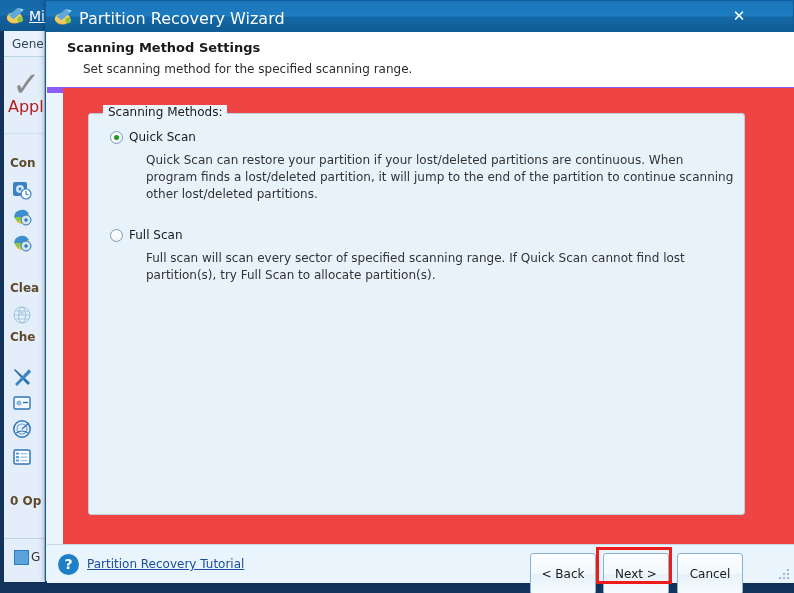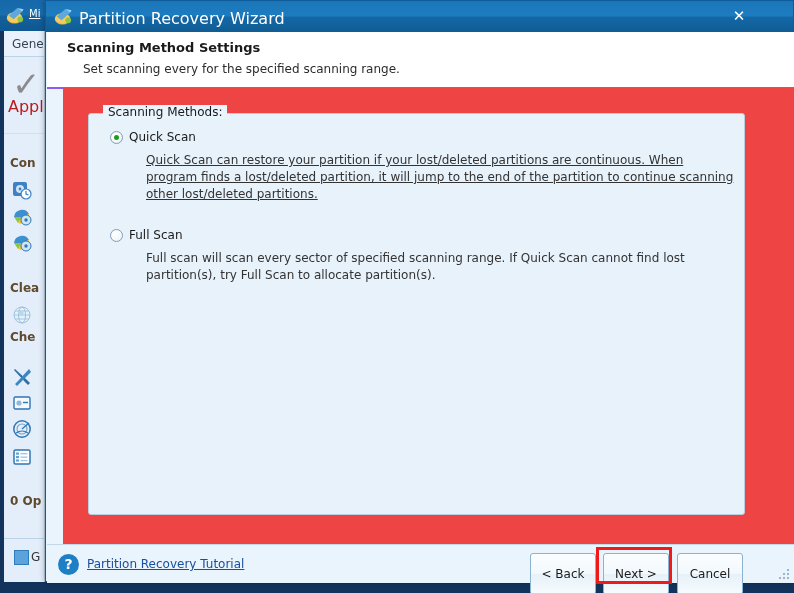--- a/index.html
+++ b/index.html
@@ -22,21 +22,21 @@
     width: 794px; height: 31px;
     background: linear-gradient(to bottom, #1668a8 0%, #1a6eae 48%, #14619f 52%, #10578f 100%);
     color: #ffffff;
   }
   #app-title-icon {
     position: absolute; left: 6px; top: 6px;
     width: 19px; height: 19px;
   }
   #app-title-text {
     position: absolute; left: 29px; top: 8px;
-    font-size: 10px; color: #ffffff;
+    font-size: 14px; color: #ffffff;
     white-space: nowrap;
     text-decoration: underline;
   }
   .win-ctrl {
     position: absolute; top: 4px;
     width: 24px; height: 22px;
     color: #ffffff;
     font-size: 15px;
     line-height: 22px;
     text-align: center;
@@ -236,21 +236,21 @@
   }
   #dlg-close {
     position: absolute; left: 681px; top: 4px;
     width: 24px; height: 22px;
     color: #fff; font-size: 15px; text-align: center; line-height: 22px;
   }
   #dlg-header {
     position: absolute; left: 1px; top: 31px;
     width: 747px; height: 55px;
     background: #ffffff;
-    border-bottom: 2px solid #8b5cf6;
+    border-bottom: 6px solid #8b5cf6;
   }
   #dlg-head-title {
     position: absolute; left: 20px; top: 8px;
     font-size: 13px; font-weight: bold; color: #1a1a1a;
   }
   #dlg-head-sub {
     position: absolute; left: 36px; top: 30px;
     font-size: 12px; color: #2b2b2b;
   }
   #dlg-body {
@@ -480,30 +480,30 @@
       <path d="M3 10 L12 2 L17 6 L8 14 Z" fill="#5fa8dd"></path>
       <path d="M12 2 L17 6 L18.5 3.5 Z" fill="#9fd3f2"></path>
       <circle cx="15" cy="14" r="3" fill="#8dc63f"></circle>
     </svg>
     <div id="dlg-title">Partition Recovery Wizard</div>
     <div id="dlg-close">✕</div>
   </div>
 
   <div id="dlg-header">
     <div id="dlg-head-title">Scanning Method Settings</div>
-    <div id="dlg-head-sub">Set scanning every for the specified scanning range.</div>
+    <div id="dlg-head-sub">Set scanning method for the specified scanning range.</div>
   </div>
 
   <div id="dlg-body">
     <div id="group"></div>
     <div id="group-legend">Scanning Methods:</div>
 
     <div class="radio on" style="left:47px; top:43px;"></div>
     <div class="radio-label" style="left:66px; top:42px;">Quick Scan</div>
-    <div class="desc" style="left:83px; top:64px; width:590px;text-decoration:underline;">Quick Scan can restore your partition if your lost/deleted partitions are continuous. When program finds a lost/deleted partition, it will jump to the end of the partition to continue scanning other lost/deleted partitions.</div>
+    <div class="desc" style="left:83px; top:64px; width:590px;">Quick Scan can restore your partition if your lost/deleted partitions are continuous. When program finds a lost/deleted partition, it will jump to the end of the partition to continue scanning other lost/deleted partitions.</div>
 
     <div class="radio" style="left:47px; top:141px;"></div>
     <div class="radio-label" style="left:66px; top:140px;">Full Scan</div>
     <div class="desc" style="left:83px; top:162px; width:590px;">Full scan will scan every sector of specified scanning range. If Quick Scan cannot find lost partition(s), try Full Scan to allocate partition(s).</div>
   </div>
 
   <div id="dlg-footer">
     <div id="help-circle">?</div>
     <div id="tutorial-link">Partition Recovery Tutorial</div>
     <button class="dlg-btn" id="btn-back">&lt; Back</button>

